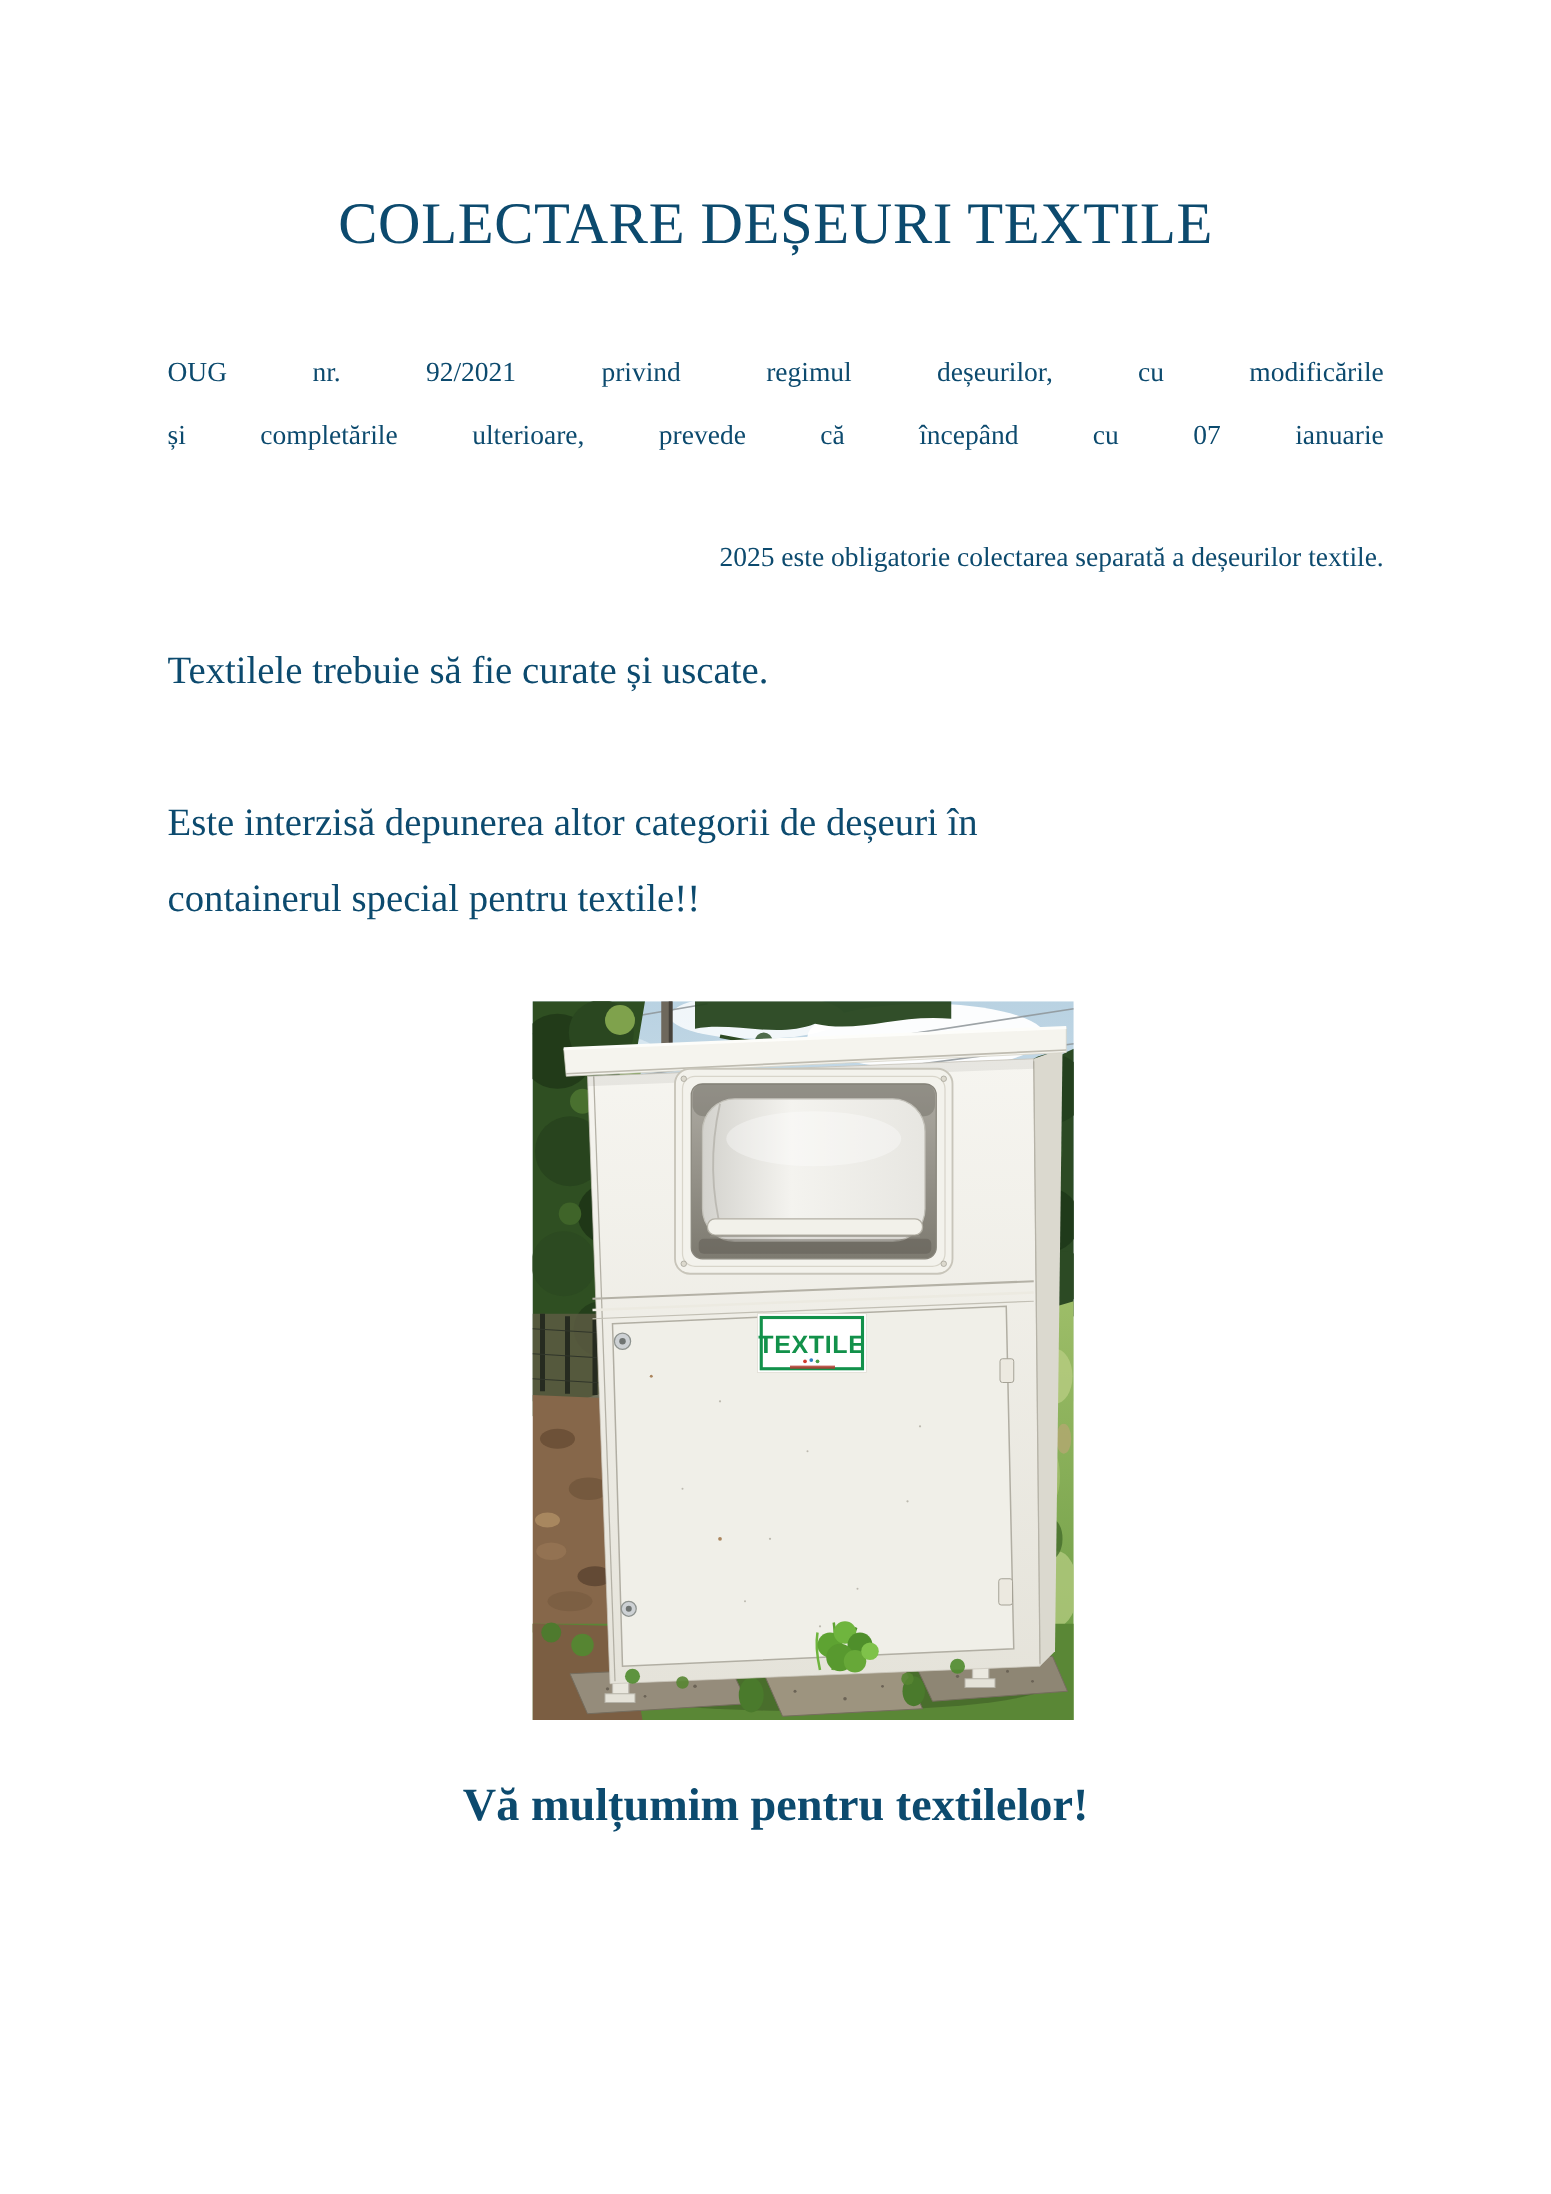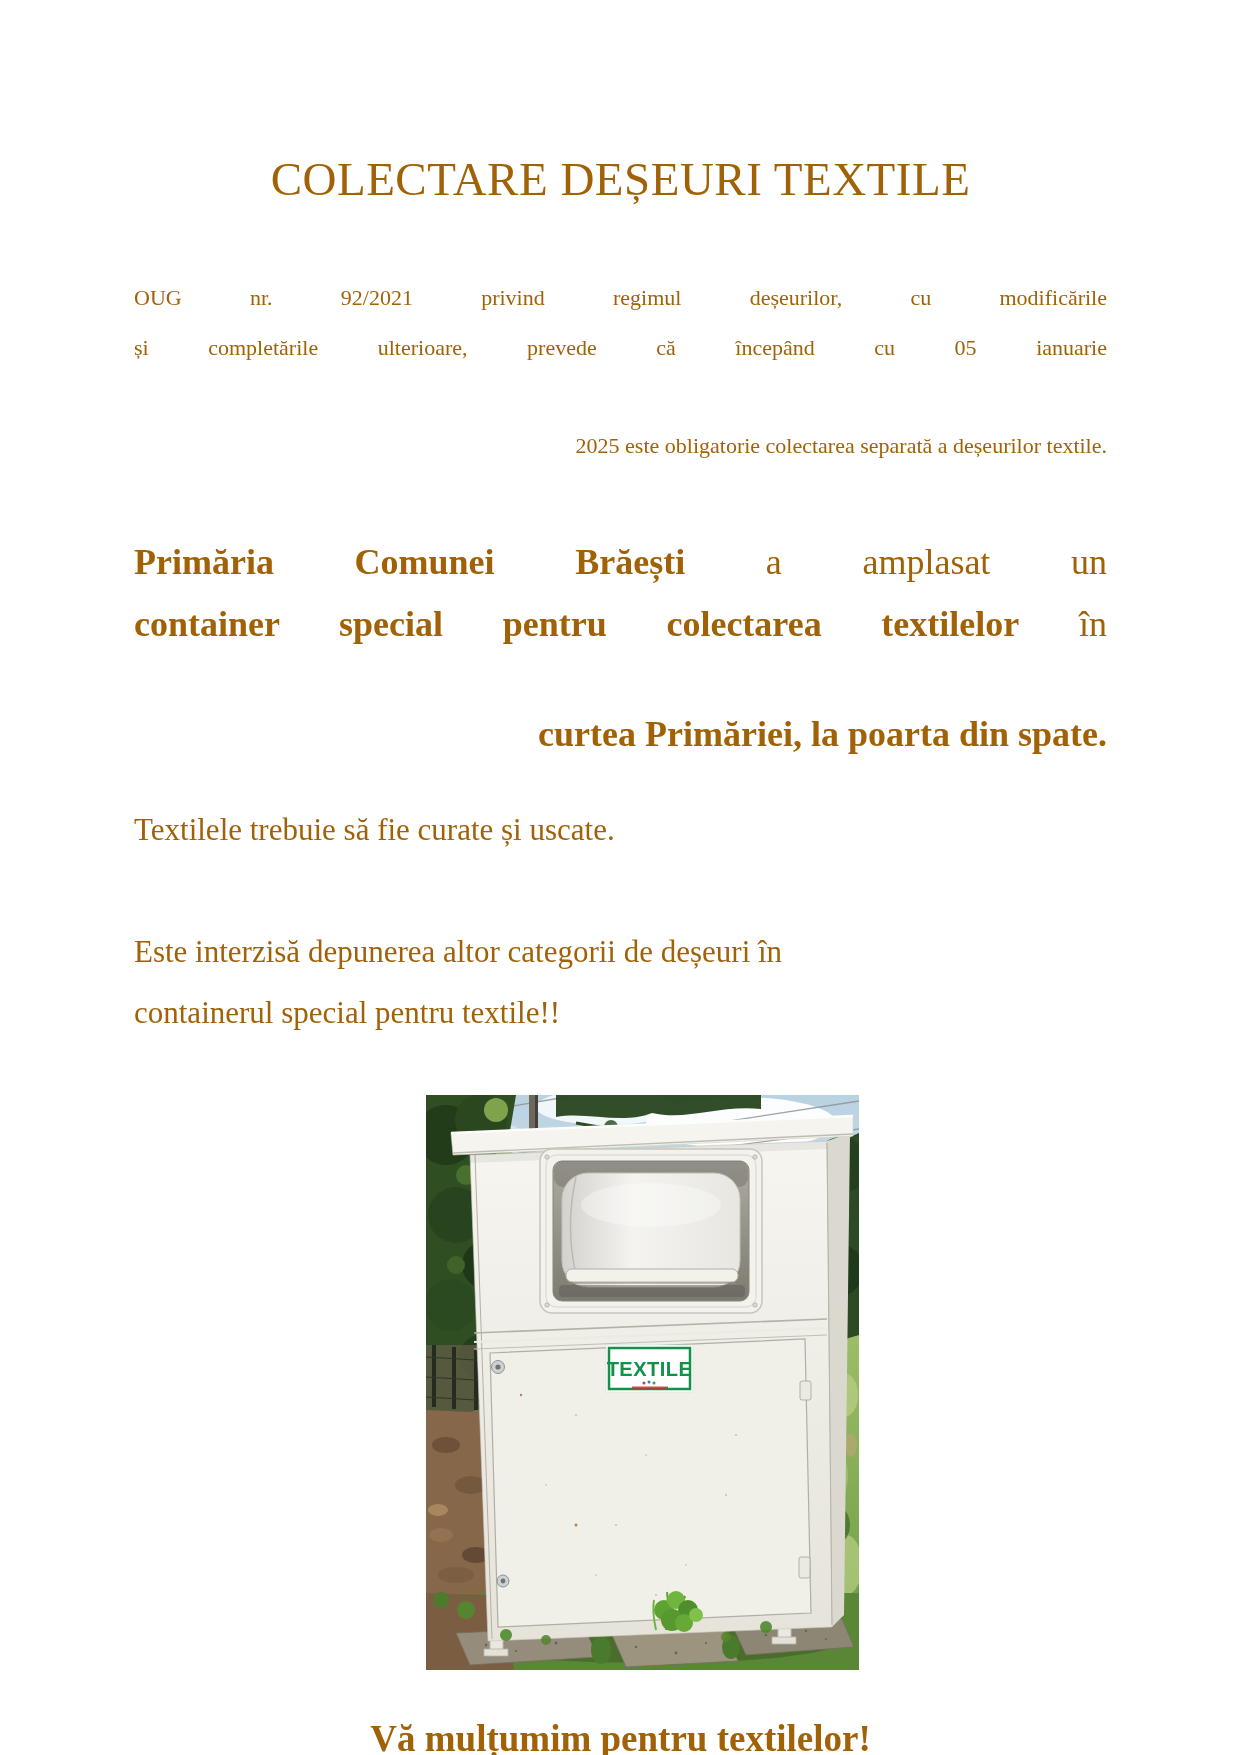--- a/index.html
+++ b/index.html
@@ -2,21 +2,21 @@
 <html lang="ro"><head>
 <meta charset="utf-8">
 <style>
   html, body { margin: 0; padding: 0; background: #ffffff; }
   .page {
     position: relative;
     width: 1241px;
     height: 1755px;
     margin: 0 auto;
     background: #ffffff;
-    color: #a16207;
+    color: #0c4a6e;
     font-family: "Liberation Serif", serif;
     overflow: hidden;
   }
   .content { padding: 0 134px; }
 
   .title {
     margin: 152px 0 0 0;
     font-size: 47px;
     font-weight: 400;
     text-align: center;
@@ -56,29 +56,24 @@
 </head>
 <body>
 
 <div class="page">
   <div class="content">
 
     <h1 class="title">COLECTARE DEȘEURI TEXTILE</h1>
 
     <p class="p1">
         <span class="jline">OUG nr. 92/2021 privind regimul deșeurilor, cu modificările</span>
-        <span class="jline">și completările ulterioare, prevede că începând cu 05 ianuarie</span>
+        <span class="jline">și completările ulterioare, prevede că începând cu 07 ianuarie</span>
         <span class="jline last">2025 este obligatorie colectarea separată a deșeurilor textile.</span>
       </p>
 
-    <p class="p2">
-        <span class="jline"><span class="b">Primăria Comunei Brăești</span><span class="r"> a amplasat un</span></span>
-        <span class="jline"><span class="b">container special pentru colectarea textilelor</span><span class="r"> în</span></span>
-        <span class="jline last"><span class="b">curtea Primăriei, la poarta din spate.</span></span>
-      </p>
 
     <p class="p3">Textilele trebuie să fie curate și uscate.</p>
 
     <p class="p4">
         <span class="cline">Este interzisă depunerea altor categorii de deșeuri în</span>
         <span class="cline">containerul special pentru textile!!</span>
       </p>
 
     <figure class="photo-figure">
       <svg viewBox="0 0 433 575" xmlns="http://www.w3.org/2000/svg">

